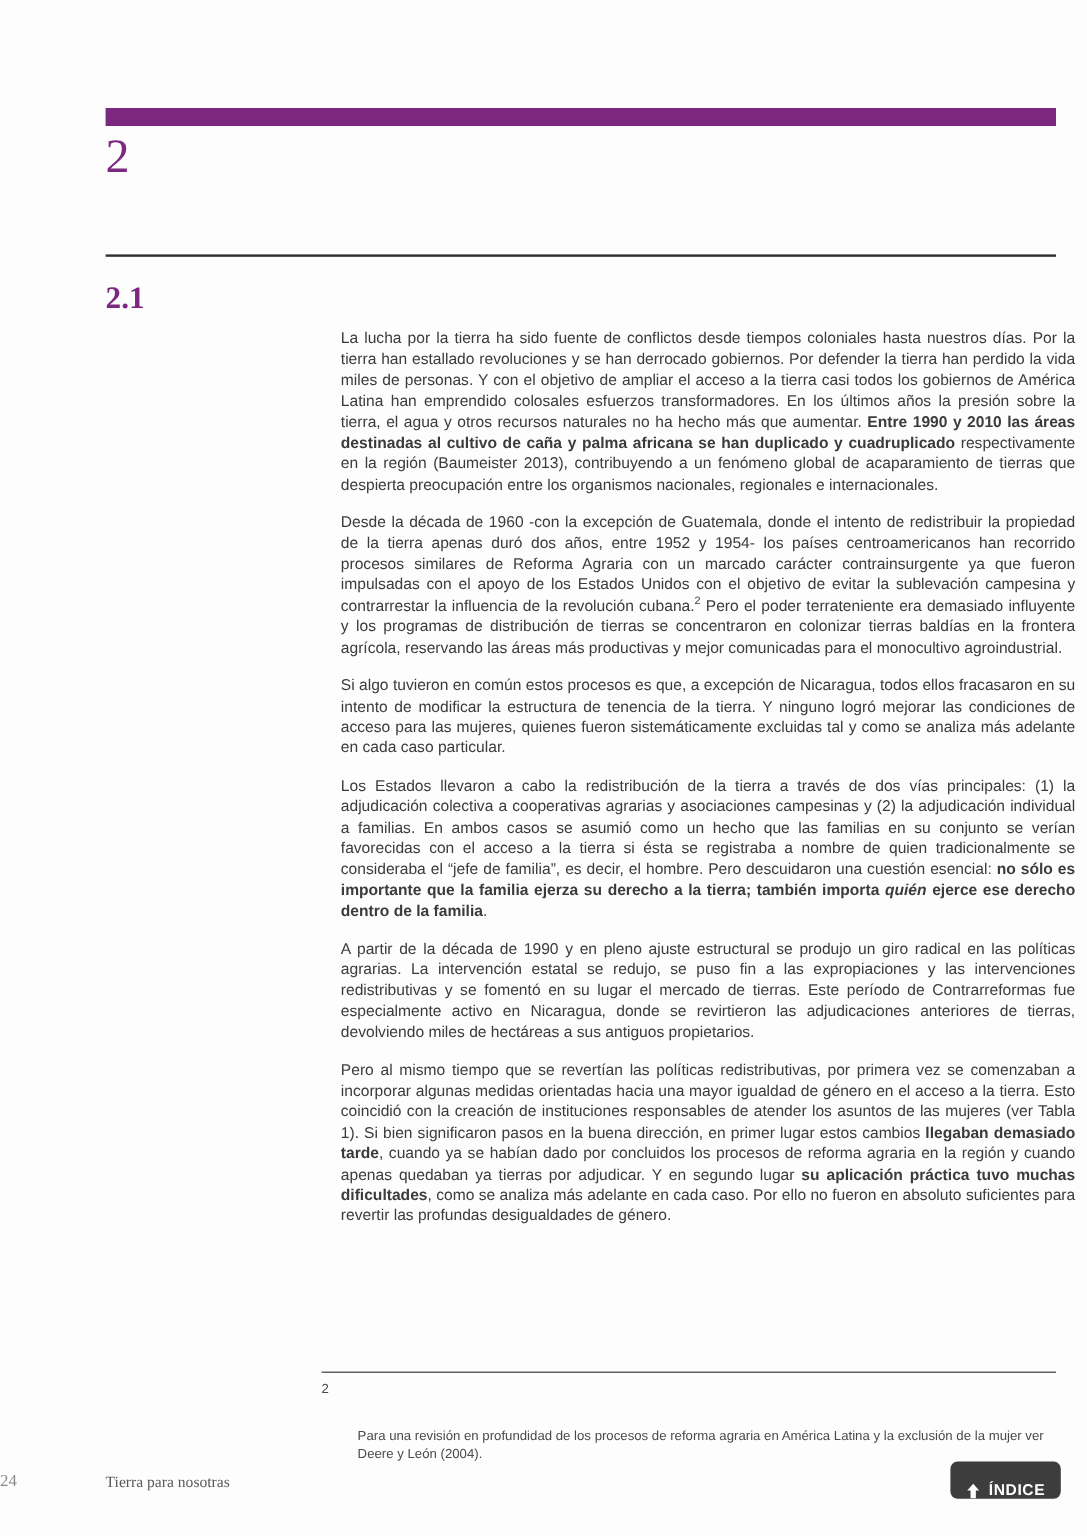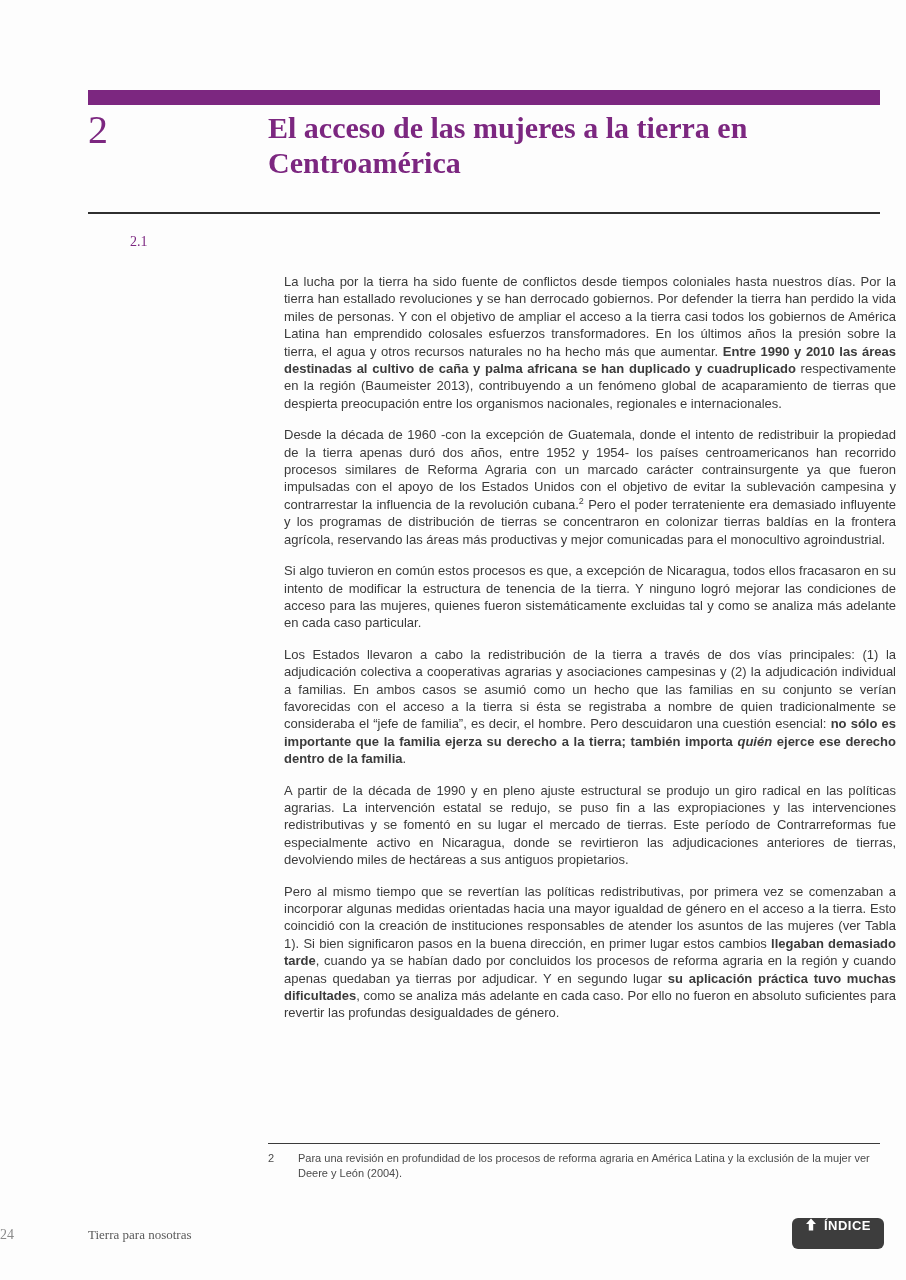--- a/index.html
+++ b/index.html
@@ -39,23 +39,22 @@
     width: 792px; height: 2px;
     background: #2f2f2f;
   }
   .section-row {
     position: absolute; left: 88px; top: 234px;
     width: 792px; display: flex;
   }
   .section-num {
     width: 180px;
     font-family: "Liberation Serif", serif;
-    font-size: 14px; font-weight: 400;
+    font-size: 26px; font-weight: 700;
     color: var(--accent, #7c2780);
-    margin-left: 42px;
   }
   .section-title {
     font-family: "Liberation Serif", serif;
     font-size: 21px; font-weight: 700;
     color: var(--accent, #7c2780);
   }
   .bodycol {
     position: absolute; left: 284px; top: 273px;
     width: 612px;
   }
@@ -70,52 +69,51 @@
     width: 612px; height: 1px;
     background: #3b3b3b;
   }
   .footnote {
     position: absolute; left: 268px; top: 1151px;
     width: 612px; display: flex;
     font-size: 11px; line-height: 15px;
     color: #4a4a4a;
   }
   .fn-num { width: 30px; flex: none; }
-  .fn-text { flex: 1; }
+  .fn-text { flex: 1; margin-top: 39px; }
   .footer-left {
     position: absolute; left: 88px; top: 1227px;
     font-family: "Liberation Serif", serif;
     font-size: 13px; color: #5a5a5a;
   }
   .page-num {
     position: absolute; left: 0; top: 1227px;
     width: 752px; 
     font-family: "Liberation Serif", serif;
     font-size: 14px; color: #8a8a8a;
   }
   .indice-btn {
     position: absolute; right: 22px; top: 1218px;
     height: 31px; padding: 0 13px;
     background: #3d3d3d; color: #ffffff;
     border: none; border-radius: 6px;
-    display: flex; align-items: flex-start; gap: 7px;
+    display: flex; align-items: flex-end; gap: 7px;
     font-family: "Liberation Sans", sans-serif;
     font-size: 13px; font-weight: 700; letter-spacing: 0.5px;
     cursor: pointer;
   }
   .indice-btn svg { display: block; }
 </style>
 </head>
 <body>
 
 <div class="topbar"></div>
 
 <div class="chapter-row">
   <div class="chapter-num">2</div>
-  <div class="chapter-title">El acceso de las mujeres a la tierra en Centroamérica</div>
 </div>
 
 <div class="divider"></div>
 
 <div class="section-row">
   <div class="section-num">2.1</div>
 </div>
 
 <div class="bodycol">
     <p class="para"><span>La lucha por la tierra ha sido fuente de conflictos desde tiempos coloniales hasta nuestros días. Por la tierra han estallado revoluciones y se han derrocado gobiernos. Por defender la tierra han perdido la vida miles de personas. Y con el objetivo de ampliar el acceso a la tierra casi todos los gobiernos de América Latina han emprendido colosales esfuerzos transformadores. En los últimos años la presión sobre la tierra, el agua y otros recursos naturales no ha hecho más que aumentar. </span><span style="font-weight: 700;">Entre 1990 y 2010 las áreas destinadas al cultivo de caña y palma africana se han duplicado y cuadruplicado</span><span> respectivamente en la región (Baumeister 2013), contribuyendo a un fenómeno global de acaparamiento de tierras que despierta preocupación entre los organismos nacionales, regionales e internacionales.</span></p>

